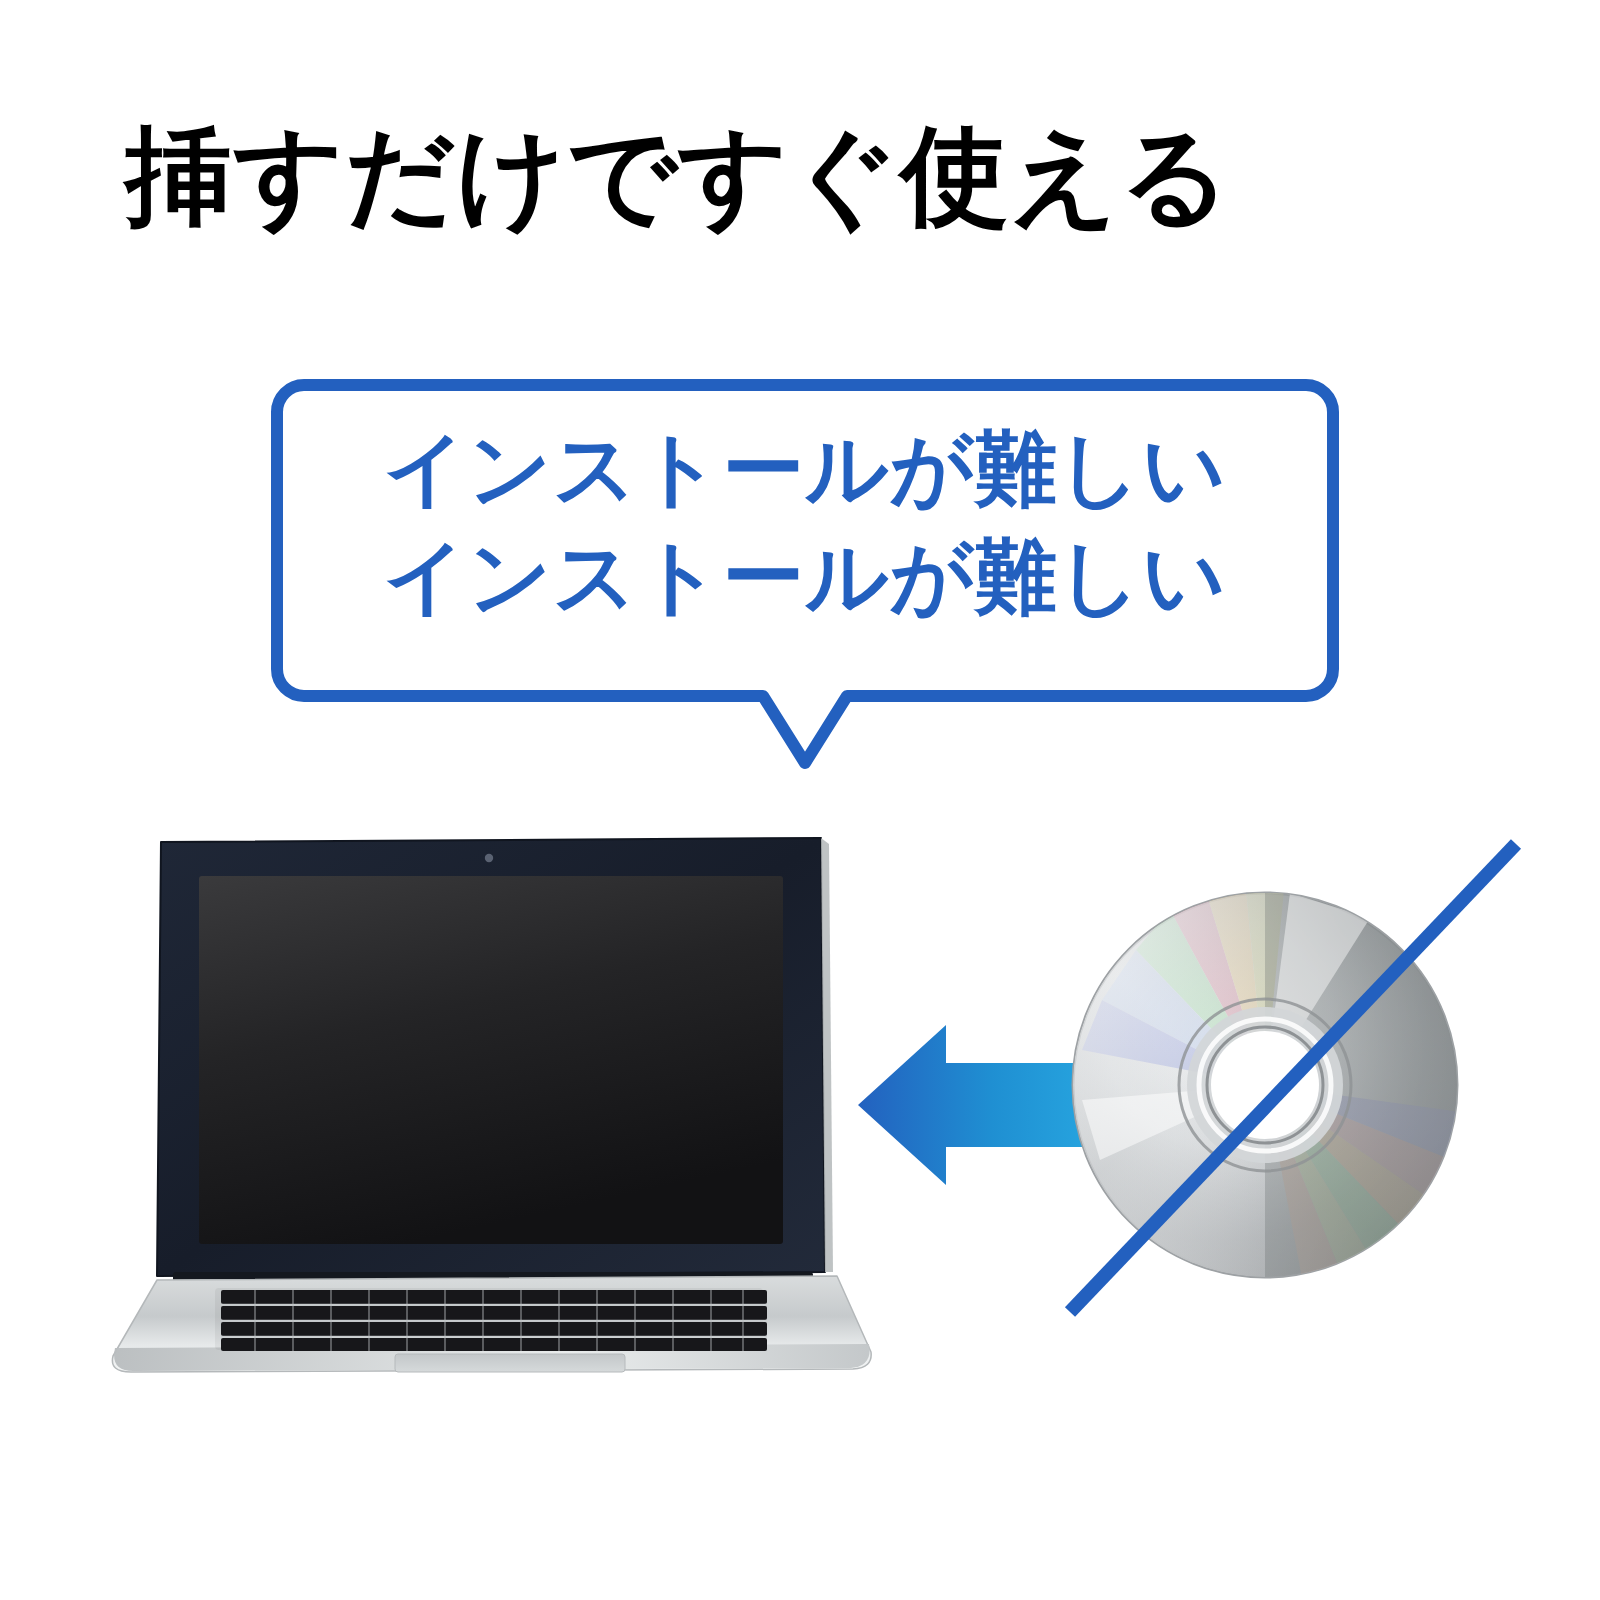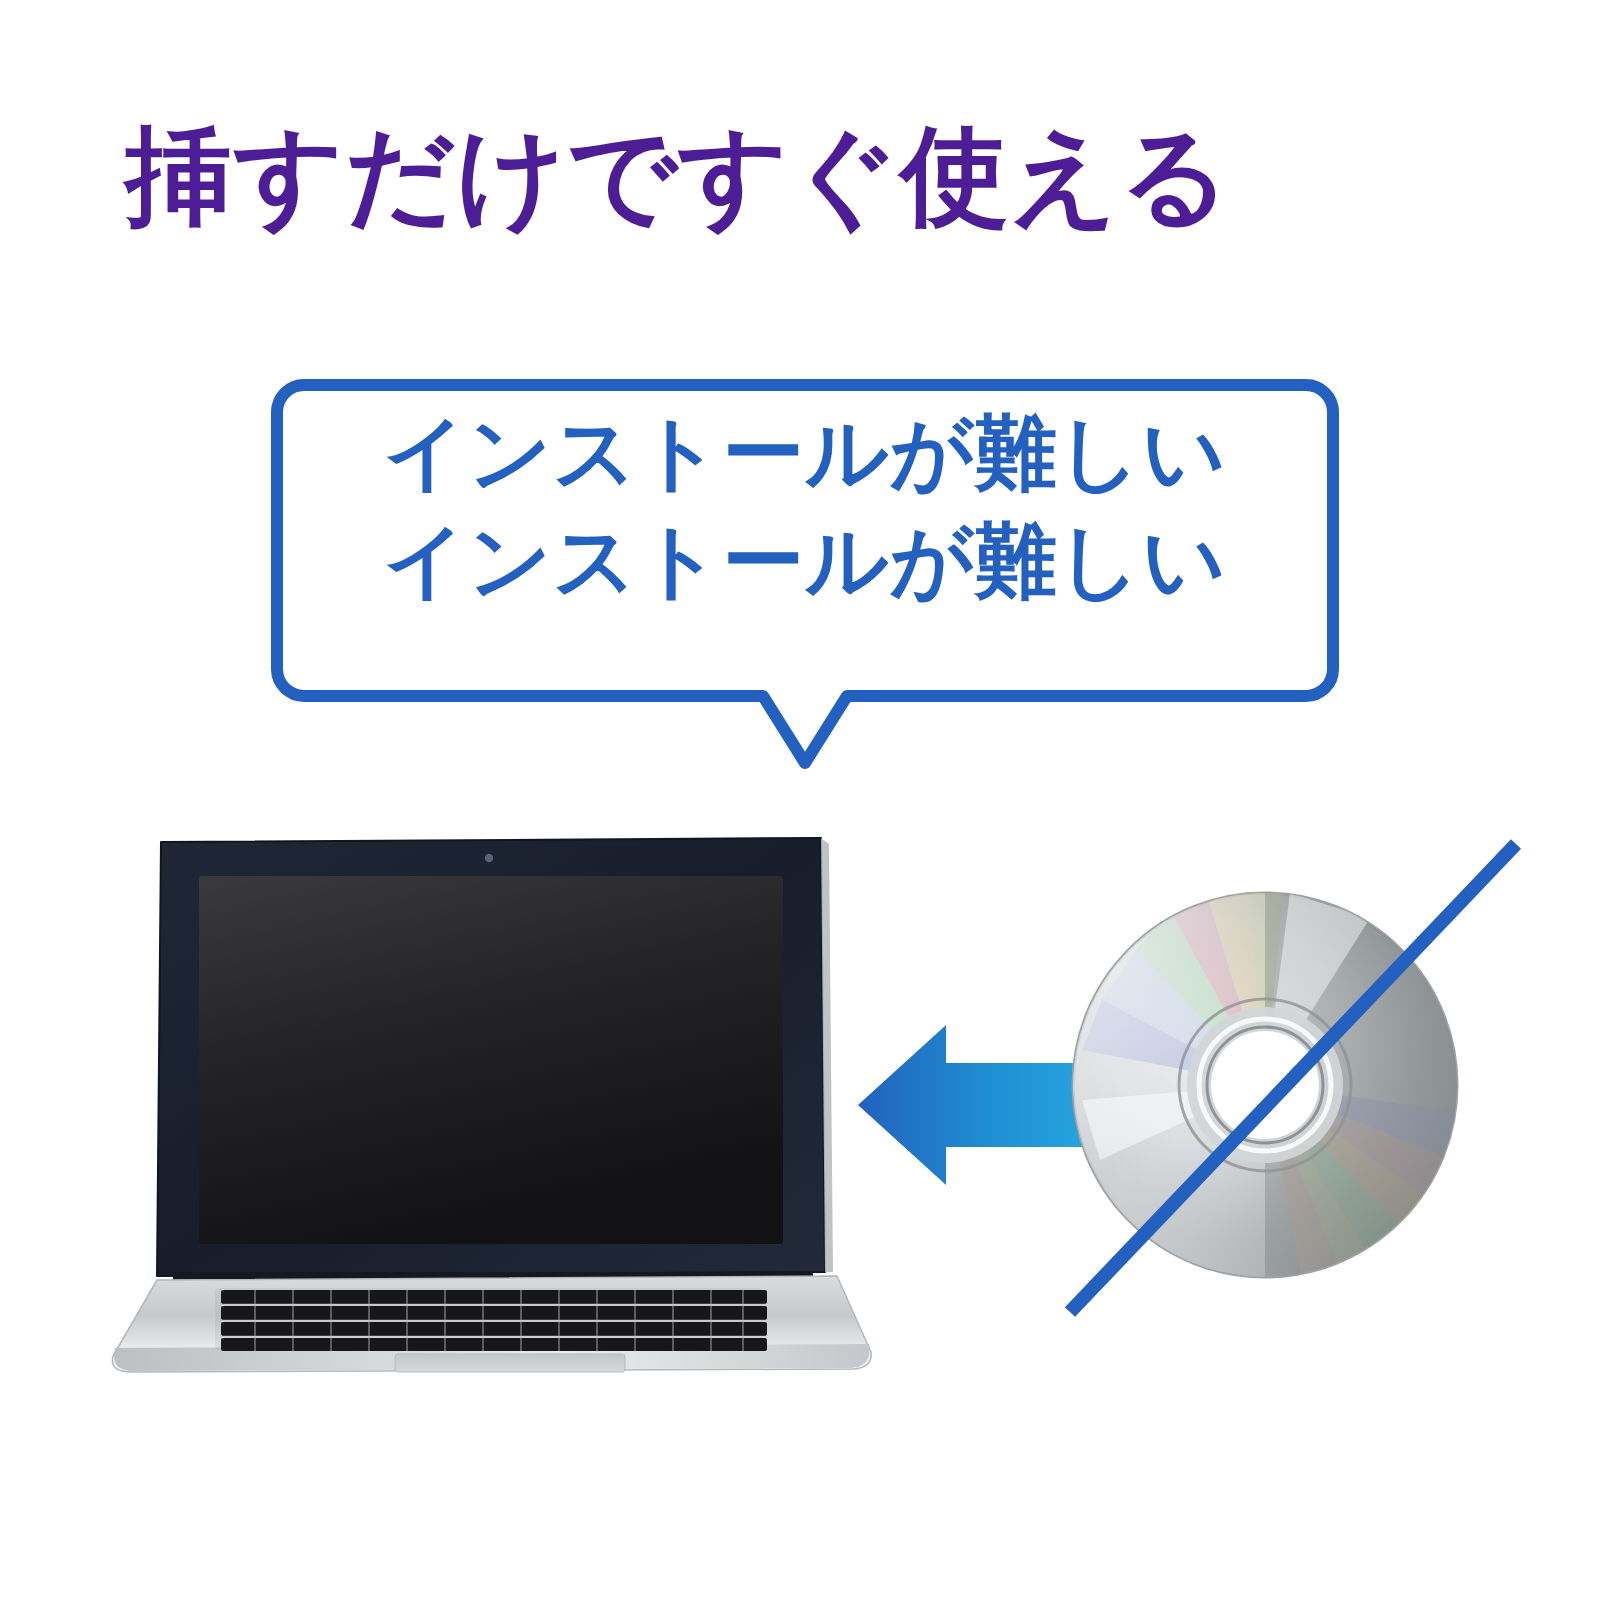--- a/index.html
+++ b/index.html
@@ -27,21 +27,21 @@
   .headline {
     position: absolute;
     left: 0;
     top: 112px;
     width: 1356px;
     text-align: center;
     font-size: 108px;
     font-weight: 700;
     line-height: 1.18;
     letter-spacing: 0.005em;
-    color: #4c1d95;
+    color: #000000;
     white-space: nowrap;
   }
 
   
   .bubble-wrap {
     position: absolute;
     left: 259px;
     top: 367px;
     width: 1092px;
     height: 405px;
@@ -49,21 +49,21 @@
   .bubble-svg {
     position: absolute;
     left: 0; top: 0;
     width: 1092px;
     height: 405px;
     display: block;
   }
   .bubble-text {
     position: absolute;
     left: 0;
-    top: 32px;
+    top: 48px;
     width: 1092px;
     text-align: center;
     color: #2360bf;
     font-size: 82px;
     font-weight: 700;
     line-height: 1.32;
     letter-spacing: 0.01em;
     white-space: nowrap;
   }
   .bubble-line { display: block; }

